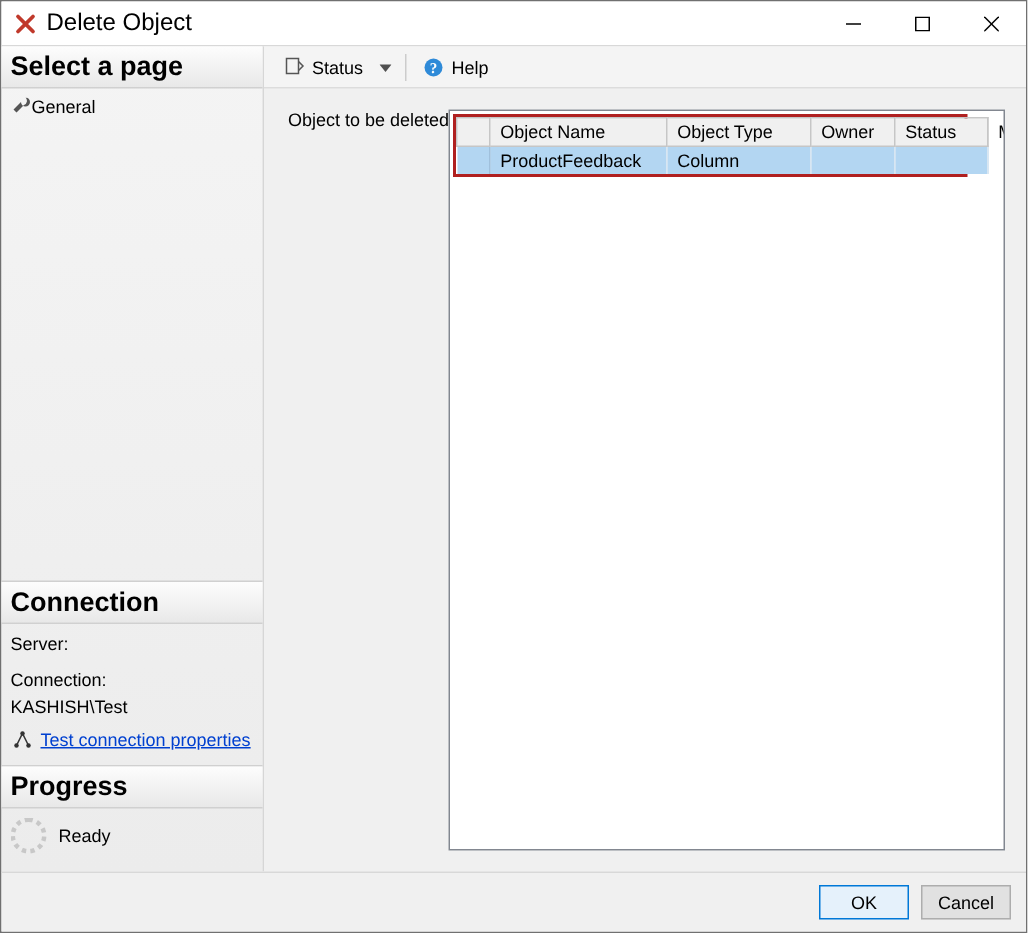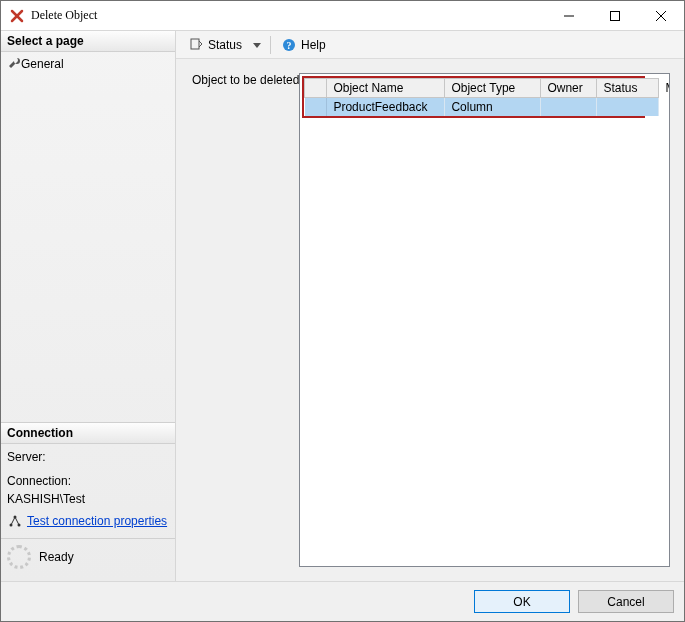--- a/index.html
+++ b/index.html
@@ -24,21 +24,21 @@
     align-items: center;
     padding: 0 0 0 8px;
     border-bottom: 1px solid #d8d8d8;
     background: #fff;
   }
   .titlebar .app-icon {
     width: 16px; height: 16px;
     margin-right: 6px;
     display: flex; align-items: center; justify-content: center;
   }
-  .titlebar .title { font-size: 12px; font-family: Liberation Serif, serif; }
+  .titlebar .title { font-size: 16px; }
   .winctrls { margin-left: auto; display: flex; }
   .winctrls .btn {
     width: 46px; height: 29px;
     display: flex; align-items: center; justify-content: center;
     cursor: default;
   }
 
   .body {
     flex: 1;
     display: flex;
@@ -46,21 +46,21 @@
   }
   .sidebar {
     width: 175px;
     background: linear-gradient(to bottom, #f4f4f4, #ececec);
     border-right: 1px solid #d6d6d6;
     display: flex;
     flex-direction: column;
   }
   .panel-header {
     font-weight: bold;
-    font-size: 12px;
+    font-size: 18px;
     padding: 3px 6px 3px 6px;
     background: linear-gradient(to bottom, #fdfdfd, #e8e8e8);
     border-bottom: 1px solid #d0d0d0;
   }
   .page-list { padding: 4px 6px; }
   .page-item {
     display: flex; align-items: center; gap: 0;
     padding: 1px 0;
   }
   .icon-wrench {
@@ -175,21 +175,21 @@
     height: 40px;
     display: flex;
     align-items: center;
     justify-content: flex-end;
     padding: 0 10px;
     gap: 8px;
     border-top: 1px solid #d8d8d8;
     background: #f0f0f0;
   }
   .footer button {
-    width: 96px; height: 23px;
+    width: 60px; height: 23px;
     font-family: inherit; font-size: 12px;
     background: #e1e1e1;
     border: 1px solid #adadad;
     cursor: default;
   }
   .footer button.primary {
     border: 1px solid #0078d7;
     background: #e5f1fb;
   }
 
@@ -260,20 +260,21 @@
                 <circle cx="7" cy="3" r="1.5" fill="#333"></circle>
                 <path d="M3 11 L7 3 L11 11" fill="none" stroke="#333" stroke-width="1"></path>
               </svg>
             </span>
             <a>Test connection properties</a>
           </div>
         </div>
       </div>
 
       <div class="progress-section">
+        <div class="panel-header">Progress</div>
         <div class="progress-body">
           <div class="spinner"></div>
           <span>Ready</span>
         </div>
       </div>
     </div>
 
     <div class="main">
       <div class="toolbar">
         <div class="tb-item">

